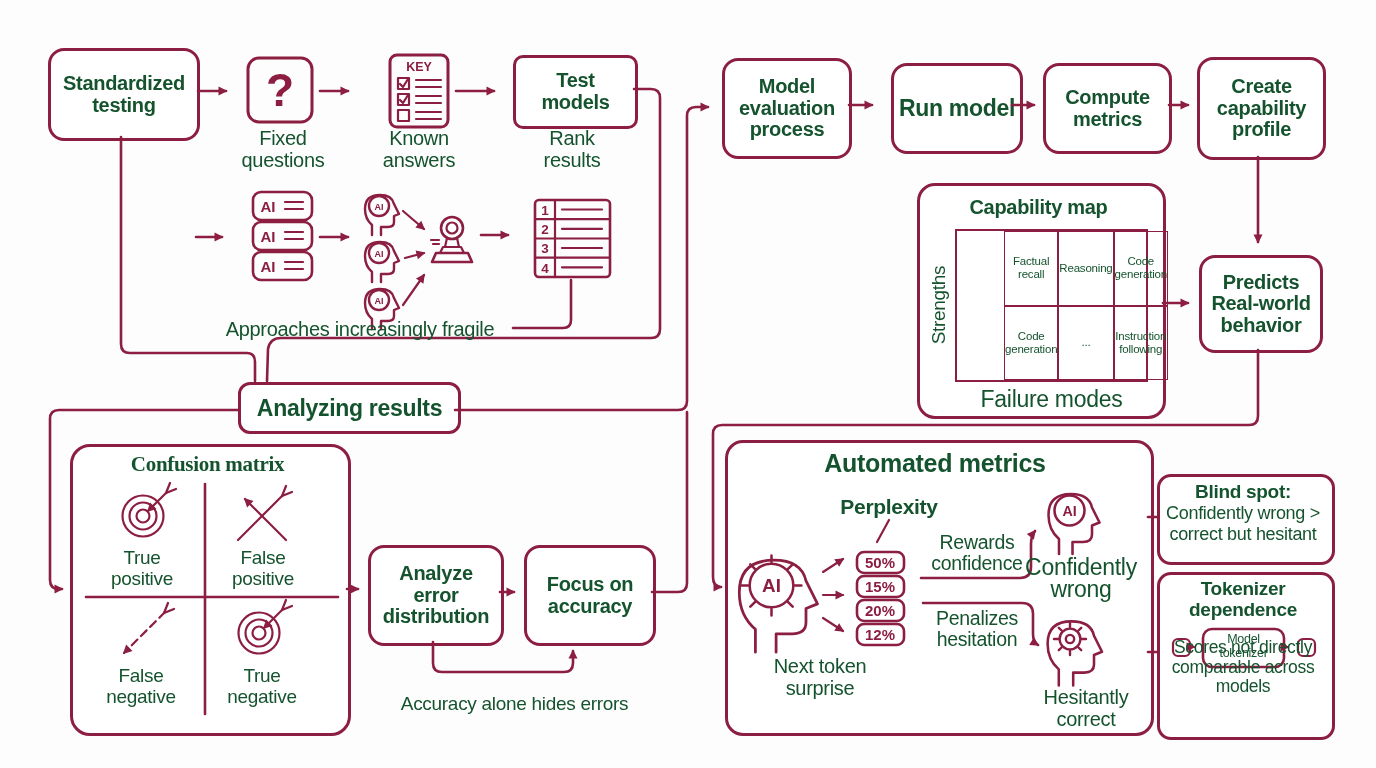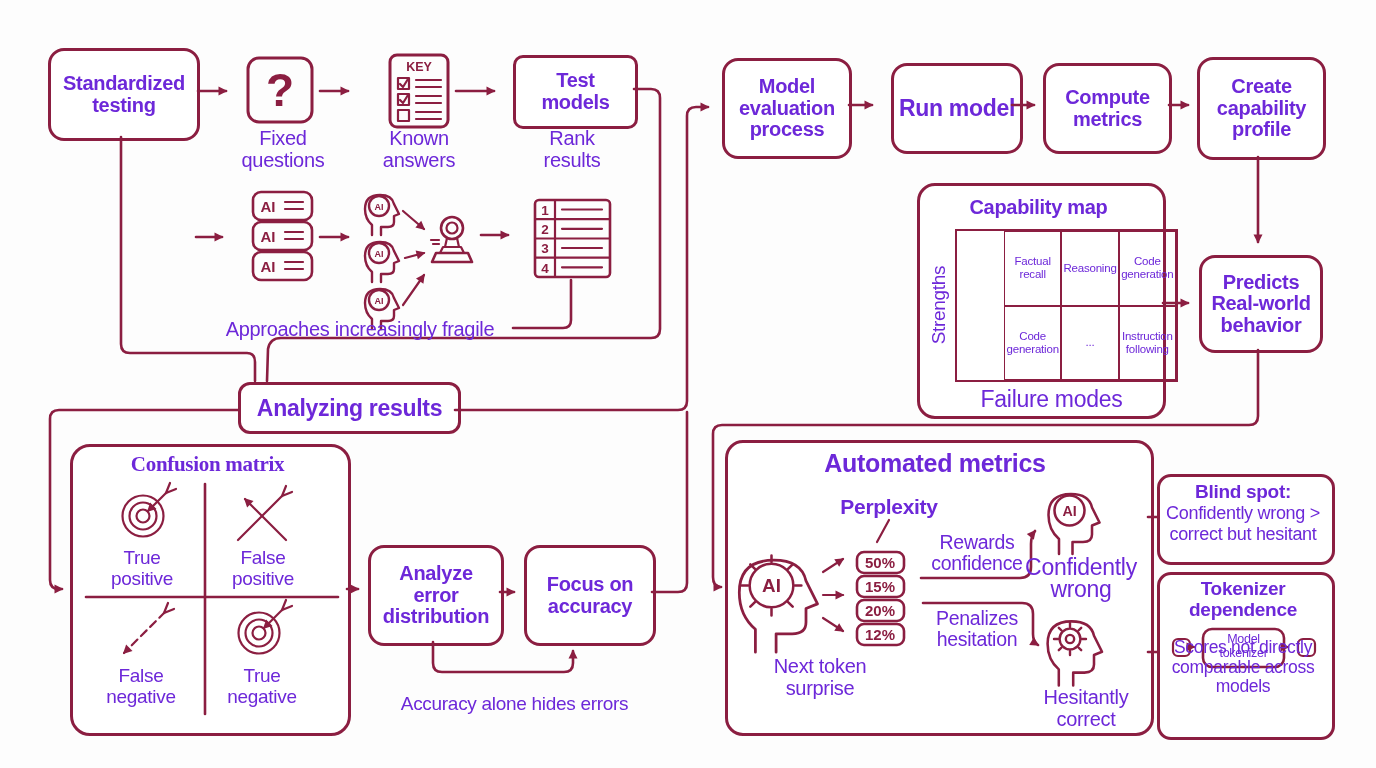--- a/index.html
+++ b/index.html
@@ -1,28 +1,28 @@
 <!DOCTYPE html>
 <html><head>
 <meta charset="utf-8">
 <style>
   html,body{margin:0;padding:0;background:#fdfdfd;}
   .canvas{position:relative;width:1376px;height:768px;background:#fdfdfd;overflow:hidden;
-          font-family:"Liberation Sans",sans-serif;color:#6d28d9;}
+          font-family:"Liberation Sans",sans-serif;color:#14532d;}
   .box{position:absolute;border:3px solid #8b1e41;border-radius:16px;background:#fff;
        display:flex;align-items:center;justify-content:center;text-align:center;
        font-weight:bold;line-height:1.08;letter-spacing:-0.3px;white-space:pre-line;z-index:2;}
   .panel{position:absolute;border:3px solid #8b1e41;border-radius:18px;background:#fff;z-index:1;}
   .t{position:absolute;text-align:center;white-space:pre-line;z-index:4;letter-spacing:-0.3px;}
   .bold{font-weight:bold;}
   svg.layer{position:absolute;left:0;top:0;z-index:3;}
   .ln{stroke:#8b1e41;stroke-width:2.6;fill:none;stroke-linecap:round;stroke-linejoin:round;}
   .thin{stroke-width:2.2;}
   .svgt{font-family:"Liberation Sans",sans-serif;font-weight:bold;fill:#8b1e41;text-anchor:middle;}
-  .grid{position:absolute;left:955px;top:229px;width:223px;height:153px;border:2.5px solid #8b1e41;
+  .grid{position:absolute;left:955px;top:229px;width:193px;height:153px;border:2.5px solid #8b1e41;
         display:grid;grid-template-columns:1fr 1fr 1fr;grid-template-rows:1fr 1fr;z-index:4;box-sizing:border-box;padding-left:47px;}
   .cell{border:1.25px solid #8b1e41;display:flex;align-items:center;justify-content:center;
         text-align:center;font-size:11.5px;line-height:1.15;white-space:pre-line;letter-spacing:-0.2px;}
   .rot{transform:rotate(-90deg);}
 </style>
 </head>
 <body>
 
 <div class="canvas">
 

